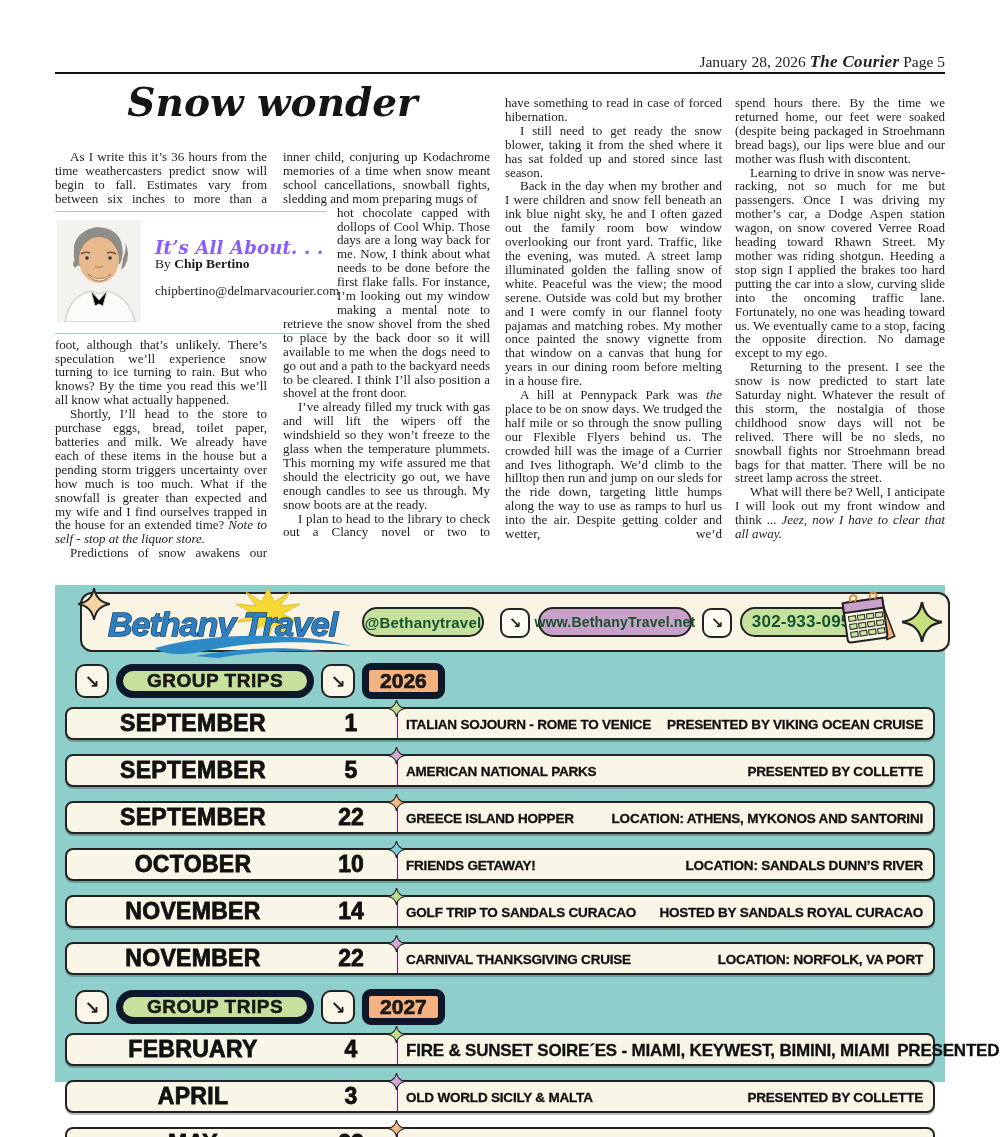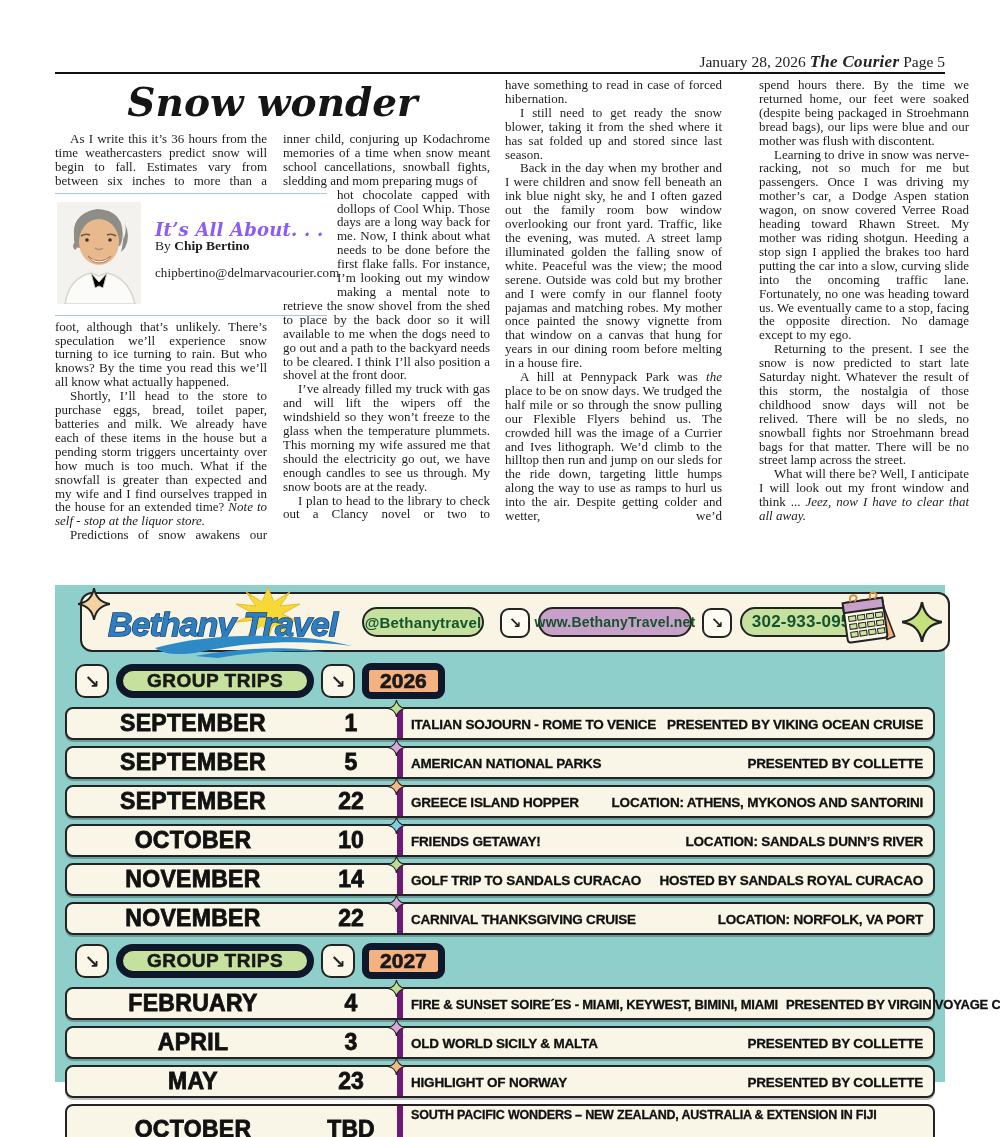--- a/index.html
+++ b/index.html
@@ -10,29 +10,29 @@
   .masthead{position:absolute;top:52px;right:55px;font-size:15.5px;color:#222;}
   .masthead .pub{font-weight:bold;font-style:italic;font-size:17px;letter-spacing:.3px;}
   .mast-rule{position:absolute;left:55px;right:55px;top:72px;border-top:2.5px solid #111;}
 
   
   .article{position:absolute;left:55px;top:80px;width:890px;height:502px;}
   .left-block{position:absolute;left:0;top:0;width:435px;height:502px;overflow:hidden;}
   h1.headline{margin:0 0 8px 0;text-align:center;font-family:"DejaVu Serif", serif;
       font-style:italic;font-weight:bold;font-size:39px;line-height:44px;color:#151515;}
   .cols{display:flex;}
-  .col{font-size:13px;line-height:13.9px;text-align:justify;color:#1c1c1c;}
+  .col{font-size:13px;line-height:13.9px;text-align:justify;color:#1c1c1c;margin-top:18px;}
   .col p{margin:0;text-indent:15px;}
   .col p.cont{text-indent:0;}
   .col p.cont-end{text-align-last:justify;}
   .col1{width:212px;}
   .col2{width:207px;margin-left:16px;}
   .col2 .beside-box{margin-left:54px;}
   .col3{position:absolute;left:450px;top:-2px;width:217px;height:504px;overflow:hidden;}
-  .col4{position:absolute;left:704px;top:-2px;width:210px;height:504px;overflow:hidden;}
+  .col4{position:absolute;left:680px;top:-2px;width:210px;height:504px;overflow:hidden;}
 
   
   .author-box{position:relative;width:272px;margin:5px 0 4px 0;padding:7px 0 6px 0;
       border-top:1px solid #a9c6d4;border-bottom:1px solid #a9c6d4;min-height:108px;}
   .headshot{position:absolute;left:2px;top:8px;width:84px;height:102px;}
   .author-meta{margin-left:100px;padding-top:22px;}
   .col-title{font-family:"DejaVu Serif", serif;font-style:italic;font-weight:bold;
       font-size:18px;color:#8b5cf6;letter-spacing:.2px;}
   .byline{font-size:13.5px;margin-top:2px;}
   .byline b{font-weight:bold;}
@@ -62,33 +62,33 @@
       display:flex;align-items:center;justify-content:center;font-family:"DejaVu Sans", sans-serif;
       font-size:18px;font-weight:bold;color:#222;box-sizing:border-box;}
   .pill-static{height:34px;border:7px solid #0f172a;display:flex;align-items:center;
       justify-content:center;font-weight:bold;box-sizing:border-box;}
   .pill-trips{background:#c6e19e;border-radius:17px;padding:0 24px;font-size:19px;
       letter-spacing:.5px;-webkit-text-stroke:.5px #111;}
   .pill-year{background:#f4b181;border-radius:9px;padding:11px 11px;font-size:21px;
       -webkit-text-stroke:.6px #111;}
 
   .trip-row{position:relative;display:flex;align-items:stretch;background:#faf6e7;
-      border:2px solid #232323;border-radius:8px;margin-bottom:6px;min-height:29px;
+      border:2px solid #232323;border-radius:8px;margin-bottom:14px;min-height:29px;
       box-shadow:0 2px 0 rgba(0,0,0,.25);}
   .trip-row.gap{margin-top:5px;}
   .date-cell{width:330px;display:flex;align-items:center;flex:none;}
   .month{flex:1;text-align:center;font-size:23px;font-weight:bold;letter-spacing:.3px;
       color:#111;-webkit-text-stroke:.8px #111;padding-left:14px;}
   .day{width:92px;text-align:center;font-size:23px;font-weight:bold;color:#111;
       -webkit-text-stroke:.8px #111;}
-  .desc-cell{flex:1;border-left:6px solid #701a75;display:flex;align-items:center;
+  .desc-cell{flex:1;border-left:1px solid #701a75;display:flex;align-items:center;
       justify-content:space-between;padding:2px 10px 0 8px;gap:8px;}
   .trip-title,.trip-detail{font-size:13.5px;font-weight:bold;color:#111;
       letter-spacing:-.2px;-webkit-text-stroke:.3px #111;white-space:nowrap;}
-  .trip-row.small .trip-title,.trip-row.small .trip-detail{font-size:13px;}
+  .trip-row.small .trip-title,.trip-row.small .trip-detail{font-size:17px;}
   .trip-row.stacked{min-height:40px;}
   .trip-row.stacked .desc-cell{flex-direction:column;align-items:flex-start;
       justify-content:center;gap:17px;}
   .trip-row.stacked .trip-title,.trip-row.stacked .trip-detail{font-size:12.5px;}
   .row-spark{position:absolute;left:321px;top:-9px;z-index:5;}
 </style>
 </head>
 <body>
 
 <div class="page">

